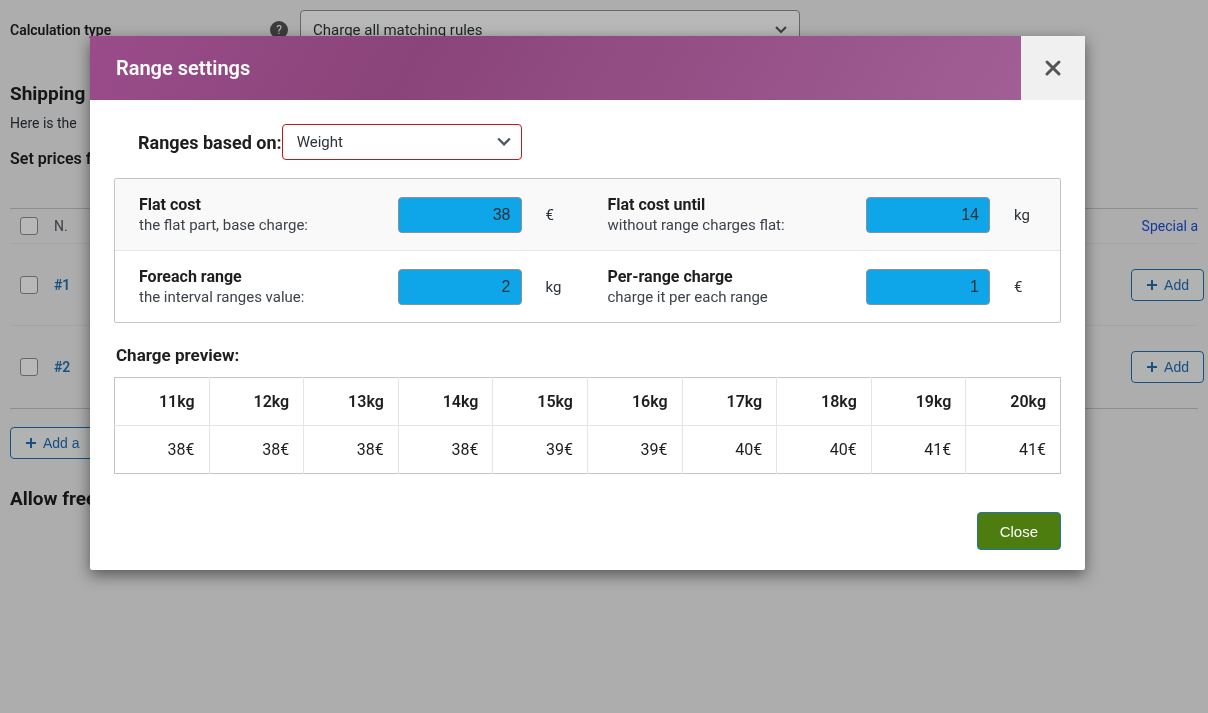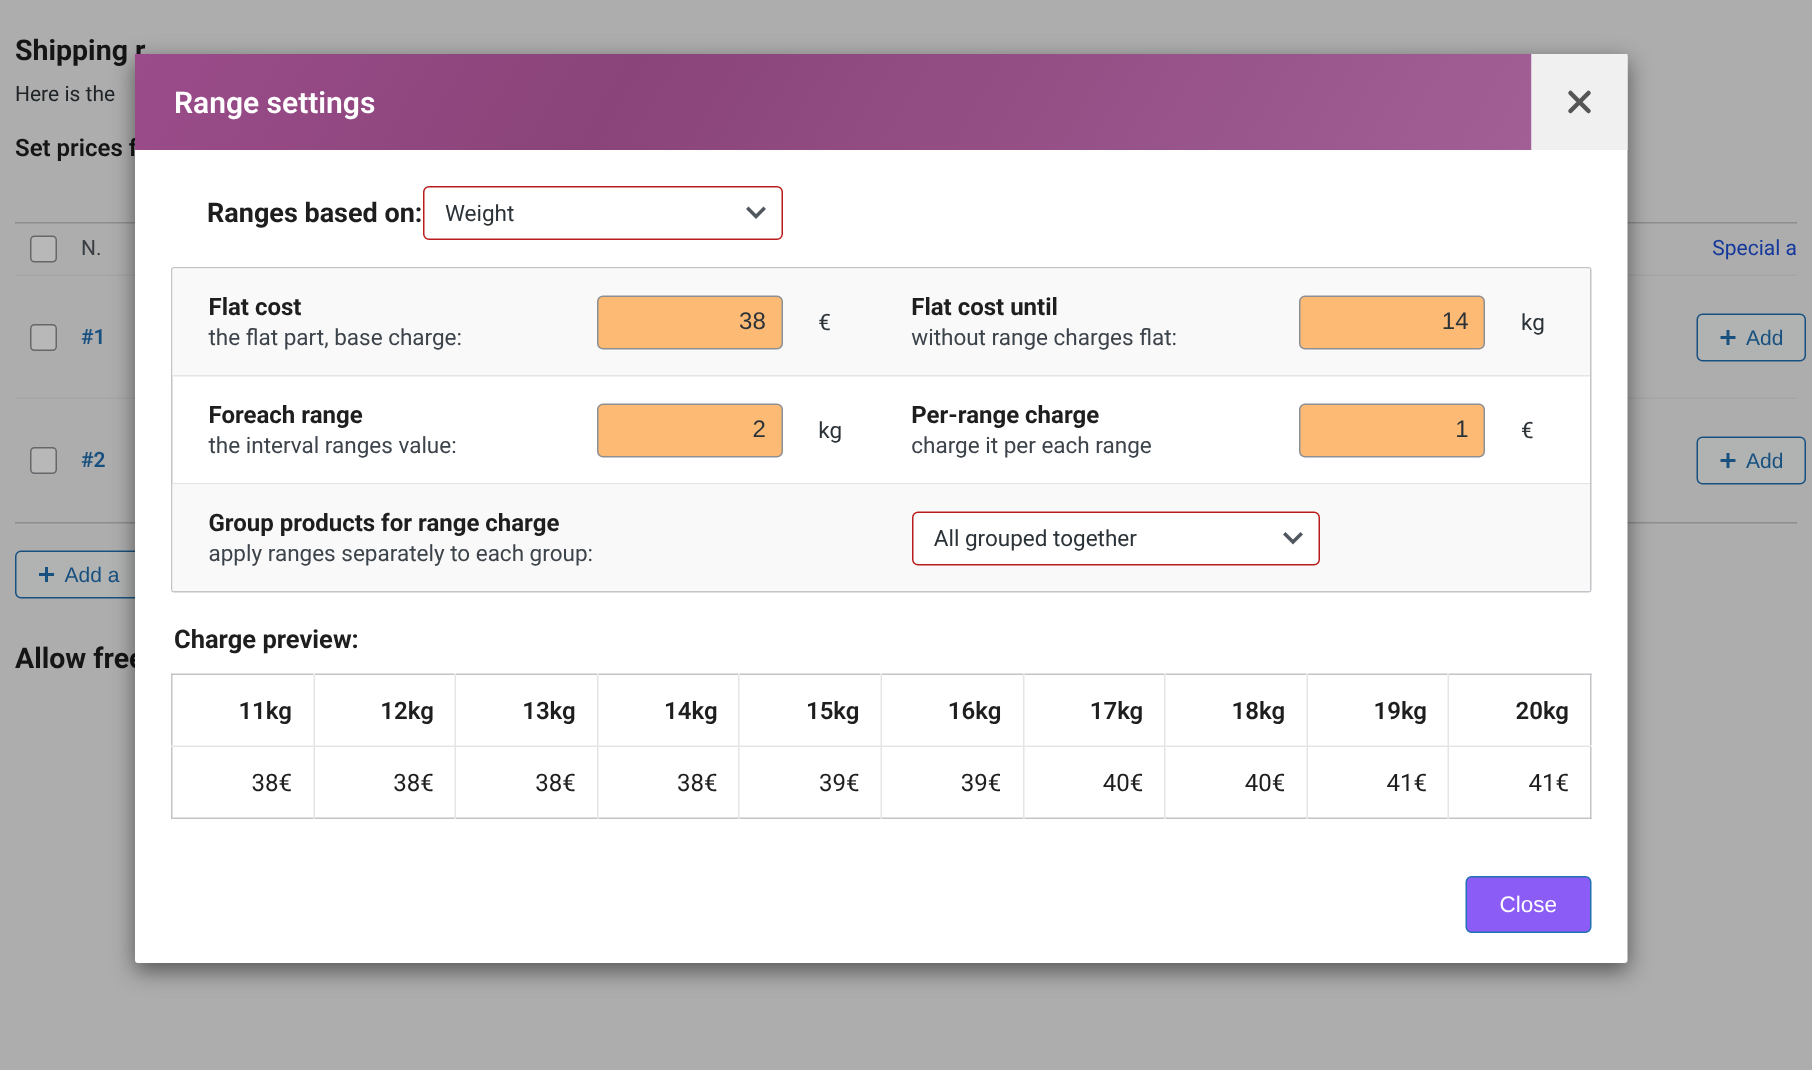--- a/index.html
+++ b/index.html
@@ -234,21 +234,21 @@
   }
   .num-input {
     border: 1px solid #8c8f94;
     border-radius: 4px;
     height: 36px;
     width: 124px;
     text-align: right;
     padding: 0 10px;
     font-size: 16px;
     color: #2c3338;
-    background: #fdba74;
+    background: #0ea5e9;
   }
   .unit {
     font-size: 15px;
     color: #2c3338;
     min-width: 22px;
   }
 
   .preview-label {
     font-weight: 700;
     font-size: 17px;
@@ -272,38 +272,48 @@
   }
   .preview-table tr:last-child td { border-bottom: none; font-weight: 400; }
   .preview-table td:last-child, .preview-table th:last-child { border-right: none; }
 
   .modal-footer {
     display: flex;
     justify-content: flex-end;
     padding: 14px 24px 20px 24px;
   }
   .btn-primary {
-    background: #8b5cf6;
+    background: #4d7c0f;
     color: #fff;
     border: 1px solid #2271b1;
     border-radius: 4px;
     height: 38px;
     padding: 0 22px;
     font-size: 15px;
     cursor: pointer;
   }
 
   .chev {
     display: inline-block;
   }
 </style>
 </head>
 <body>
 
 <div class="bg-page">
+  <div class="bg-row">
+    <div class="bg-label">Calculation type</div>
+    <span class="bg-help">?</span>
+    <div class="bg-select">
+      <span>Charge all matching rules</span>
+      <svg class="chev" width="12" height="12" viewBox="0 0 12 12">
+          <path d="M1 3 L6 8 L11 3" stroke="#50575e" stroke-width="2" fill="none"></path>
+        </svg>
+    </div>
+  </div>
 
   <div class="bg-heading">Shipping r</div>
   <div class="bg-sub">Here is the</div>
   <div class="bg-set-prices bg-heading">Set prices fo</div>
 
   <div class="bg-table" style="margin-top:40px;">
     <div class="bg-trow">
       <span class="bg-check"></span>
       <span class="bg-nlabel">N.</span>
       <span class="bg-nlabel" style="margin-left:10px;">S</span>
@@ -402,36 +412,20 @@
         </div>
         <div class="settings-cell">
           <div class="text-col">
             <div class="cell-label">Per-range charge</div>
             <div class="cell-desc">charge it per each range</div>
           </div>
           <input class="num-input" value="1" style="">
           <span class="unit">€</span>
         </div>
       </div>
-      <div class="settings-row">
-        <div class="settings-cell" style="flex:1;">
-          <div class="text-col">
-            <div class="cell-label">Group products for range charge</div>
-            <div class="cell-desc">apply ranges separately to each group:</div>
-          </div>
-        </div>
-        <div class="settings-cell" style="flex:1; justify-content:flex-start;">
-          <div class="select-box wide">
-            <span>All grouped together</span>
-            <svg class="chev" width="14" height="14" viewBox="0 0 12 12">
-                <path d="M1 3 L6 8 L11 3" stroke="#50575e" stroke-width="2" fill="none"></path>
-              </svg>
-          </div>
-        </div>
-      </div>
     </div>
 
     <div class="preview-label">Charge preview:</div>
     <table class="preview-table">
       <tbody>
           <tr id="preview-weights">
             <td>11kg</td>
             <td>12kg</td>
             <td>13kg</td>
             <td>14kg</td>

